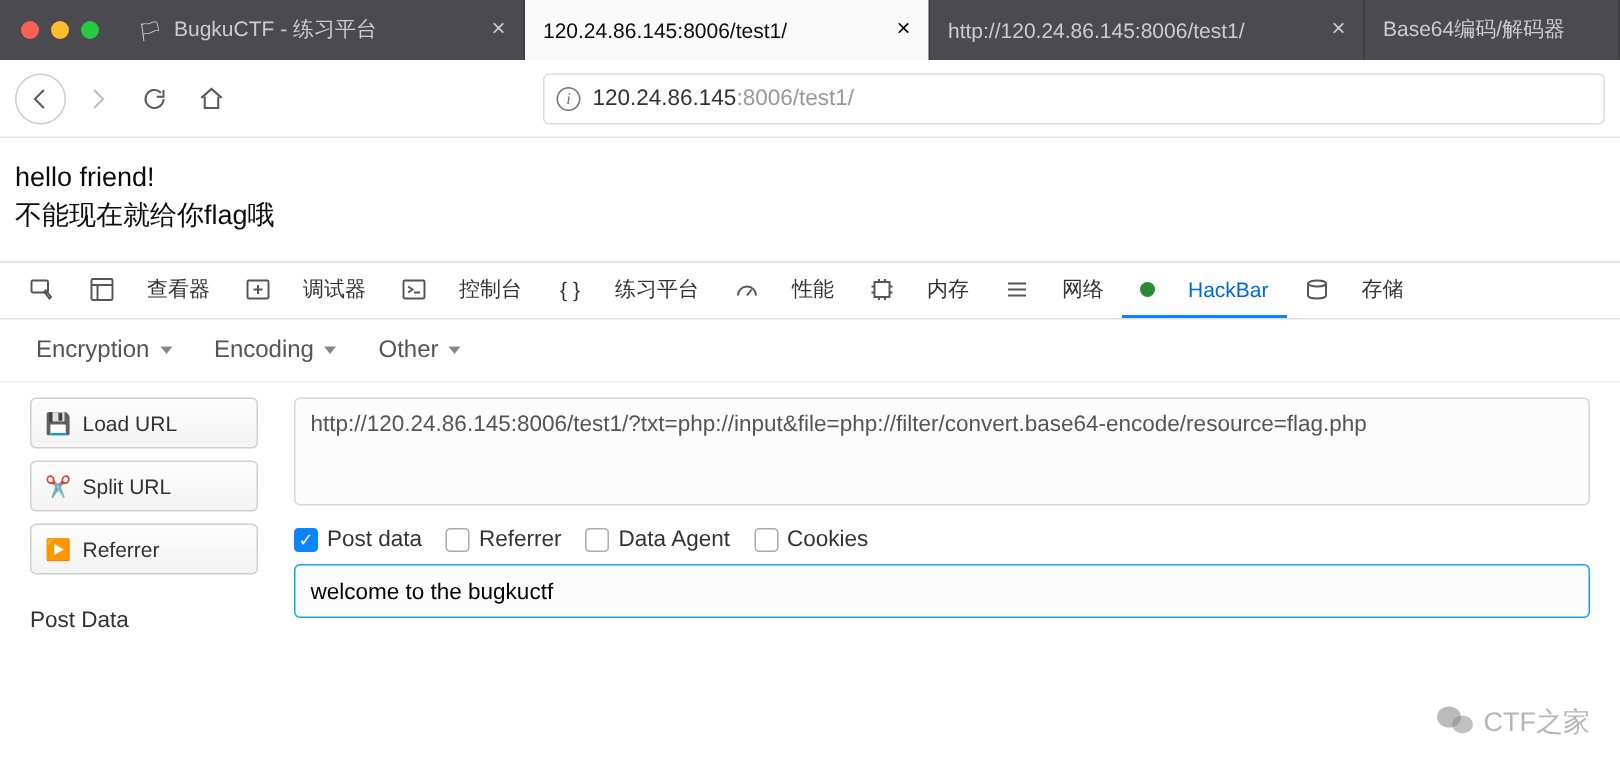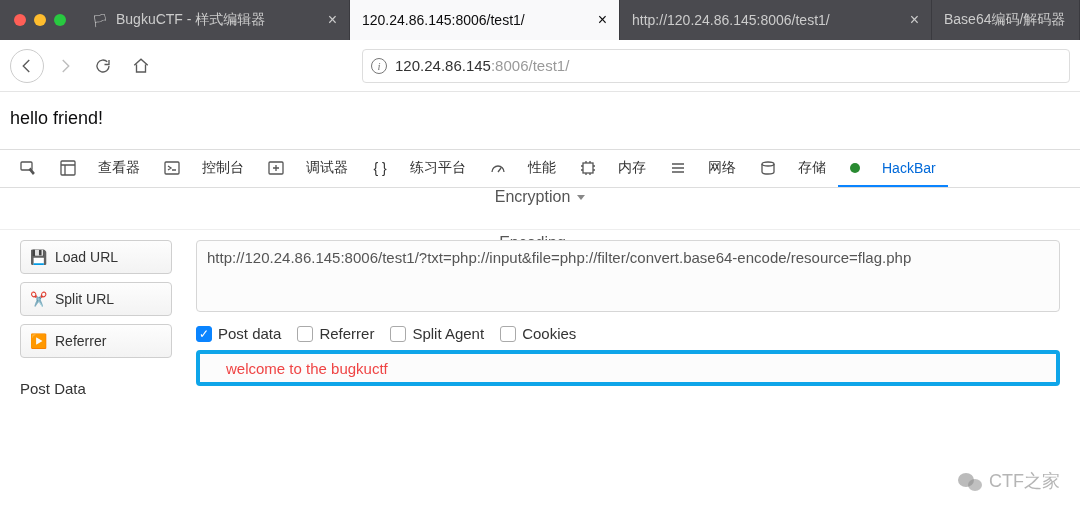--- a/index.html
+++ b/index.html
@@ -27,61 +27,61 @@
 
 .page-content { padding:14px 10px 18px; font-size:18px; line-height:1.4; }
 
 .devtools { border-top:1px solid #ddd; }
 .dt-tabs { height:38px; display:flex; align-items:center; padding:0 8px; gap:0; border-bottom:1px solid #ddd; font-size:14px; color:#333; }
 .dt-tab { display:flex; align-items:center; gap:22px; padding:0 12px; height:100%; cursor:pointer; border-bottom:2px solid transparent; }
 .dt-tab.active { color:#0069d9; border-bottom-color:#0a84ff; }
 .dt-tab .ico { width:16px; height:16px; display:flex; align-items:center; justify-content:center; }
 .dt-tab.active .dot { width:10px; height:10px; background:#298a31; border-radius:50%; display:inline-block; }
 
-.hb-encbar { height:42px; display:flex; align-items:center; padding:0 24px; gap:28px; font-size:16px; color:#555; border-bottom:1px solid #eee;flex-direction:column; }
+.hb-encbar { height:42px; display:flex; align-items:center; padding:0 24px; gap:28px; font-size:16px; color:#555; border-bottom:1px solid #eee; }
 .hb-enc { display:flex; align-items:center; gap:4px; cursor:pointer; }
 .caret { width:0; height:0; border-left:4px solid transparent; border-right:4px solid transparent; border-top:5px solid #888; margin-left:3px; }
 
 .hb-main { display:flex; padding:10px 20px 0; gap:24px; }
 .hb-left { width:152px; display:flex; flex-direction:column; gap:8px; }
 .hb-btn { height:34px; border:1px solid #cfcfcf; border-radius:4px; background:linear-gradient(#fdfdfd,#f3f3f3); display:flex; align-items:center; gap:8px; padding:0 10px; font-size:14px; cursor:pointer; color:#333; }
 .hb-btn .bico { width:16px; height:16px; display:flex; align-items:center; justify-content:center; }
 .hb-right { flex:1; }
 .url-box { width:100%; height:72px; border:1px solid #d6d6d6; border-radius:4px; padding:8px 10px; font-size:15px; color:#555; resize:none; font-family:inherit; background:#fcfcfc; }
 .opt-row { display:flex; align-items:center; gap:16px; margin:10px 0 8px; font-size:15px; color:#333; }
 .opt { display:flex; align-items:center; gap:6px; }
 .chk { width:16px; height:16px; border:1.5px solid #aaa; border-radius:3px; background:#fff; display:flex; align-items:center; justify-content:center; cursor:pointer; }
 .chk.checked { background:#0a84ff; border-color:#0a84ff; }
 .chk.checked::after { content:"✓"; color:#fff; font-size:12px; line-height:1; }
 .post-lbl { font-size:15px; color:#333; margin-top:14px; }
-.post-box { width:100%; height:36px; border:4px solid #0ea5e9; border-radius:4px; padding:6px 26px; font-size:15px; color:#ef4444; background:#fcfcfc; }
-
-.watermark { position:fixed; right:20px; bottom:18px; display:flex; align-items:flex-end; gap:6px; color:rgba(120,120,120,0.55); font-size:18px; font-weight:500; }
+.post-box { width:100%; height:36px; border:1px solid #0ea5e9; border-radius:4px; padding:6px 10px; font-size:15px; color:#000000; background:#fcfcfc; }
+
+.watermark { position:fixed; right:20px; bottom:18px; display:flex; align-items:flex-start; gap:6px; color:rgba(120,120,120,0.55); font-size:18px; font-weight:500; }
 .watermark .wx { width:26px; height:22px; }
 </style>
 </head>
 <body>
 
 <div class="window-chrome">
   <div class="traffic-lights">
     <div class="light red"></div>
     <div class="light yellow"></div>
     <div class="light green"></div>
   </div>
   <div class="tabs">
     <div class="tab" style="width:270px">
       <span class="favicon">🏳</span>
-      <span class="label">BugkuCTF - 样式编辑器</span>
+      <span class="label">BugkuCTF - 练习平台</span>
       <span class="close">×</span>
     </div>
     <div class="tab active" style="width:270px">
       <span class="label">120.24.86.145:8006/test1/</span>
       <span class="close">×</span>
     </div>
-    <div class="tab" style="width:312px">
+    <div class="tab" style="width:290px">
       <span class="label">http://120.24.86.145:8006/test1/</span>
       <span class="close">×</span>
     </div>
     <div class="tab" style="flex:1">
       <span class="label">Base64编码/解码器</span>
     </div>
   </div>
 </div>
 
 <div class="nav-bar">
@@ -106,20 +106,21 @@
       </svg>
     </button>
   <div class="url-wrap">
     <span class="info">i</span>
     <span class="url-text"><span class="host">120.24.86.145</span><span class="dim">:8006</span><span class="dim">/test1/</span></span>
   </div>
 </div>
 
 <div class="page-content">
   <div>hello friend!</div>
+  <div>不能现在就给你flag哦</div>
 </div>
 
 <div class="devtools">
   <div class="dt-tabs">
     <div class="dt-tab">
         <span class="ico">
           <svg width="16" height="16" viewBox="0 0 16 16" fill="none" stroke="#555" stroke-width="1.3">
             <rect x="1" y="2" width="11" height="8" rx="1"></rect>
             <path d="M9 9l4 5 1-1-4-5"></path>
           </svg>
@@ -131,33 +132,33 @@
             <rect x="1" y="1" width="14" height="14" rx="1"></rect>
             <path d="M1 5h14M5 5v10"></path>
           </svg>
         </span>
         <span>查看器</span>
       </div>
     <div class="dt-tab">
         <span class="ico">
           <svg width="16" height="16" viewBox="0 0 16 16" fill="none" stroke="#555" stroke-width="1.3">
             <rect x="1" y="2" width="14" height="12" rx="1"></rect>
+            <path d="M5 8h6M8 5v6"></path>
+          </svg>
+        </span>
+        <span>调试器</span>
+      </div>
+    <div class="dt-tab">
+        <span class="ico">
+          <svg width="16" height="16" viewBox="0 0 16 16" fill="none" stroke="#555" stroke-width="1.3">
+            <rect x="1" y="2" width="14" height="12" rx="1"></rect>
             <path d="M4 6l3 2-3 2M8 10h4"></path>
           </svg>
         </span>
         <span>控制台</span>
-      </div>
-    <div class="dt-tab">
-        <span class="ico">
-          <svg width="16" height="16" viewBox="0 0 16 16" fill="none" stroke="#555" stroke-width="1.3">
-            <rect x="1" y="2" width="14" height="12" rx="1"></rect>
-            <path d="M5 8h6M8 5v6"></path>
-          </svg>
-        </span>
-        <span>调试器</span>
       </div>
     <div class="dt-tab">
         <span class="ico">{ }</span>
         <span>练习平台</span>
       </div>
     <div class="dt-tab">
         <span class="ico">
           <svg width="16" height="16" viewBox="0 0 16 16" fill="none" stroke="#555" stroke-width="1.3">
             <path d="M2 12a6 6 0 0 1 12 0M8 12l3-4"></path>
           </svg>
@@ -173,33 +174,33 @@
         </span>
         <span>内存</span>
       </div>
     <div class="dt-tab">
         <span class="ico">
           <svg width="16" height="16" viewBox="0 0 16 16" fill="none" stroke="#555" stroke-width="1.3">
             <path d="M2 4h12M2 8h12M2 12h12"></path>
           </svg>
         </span>
         <span>网络</span>
-      </div>
-    <div class="dt-tab">
-        <span class="ico">
-          <svg width="16" height="16" viewBox="0 0 16 16" fill="none" stroke="#555" stroke-width="1.3">
-            <ellipse cx="8" cy="4" rx="6" ry="2"></ellipse>
-            <path d="M2 4v8c0 1.1 2.7 2 6 2s6-.9 6-2V4"></path>
-          </svg>
-        </span>
-        <span>存储</span>
       </div>
     <div class="dt-tab active">
         <span class="dot"></span>
         <span>HackBar</span>
+      </div>
+    <div class="dt-tab">
+        <span class="ico">
+          <svg width="16" height="16" viewBox="0 0 16 16" fill="none" stroke="#555" stroke-width="1.3">
+            <ellipse cx="8" cy="4" rx="6" ry="2"></ellipse>
+            <path d="M2 4v8c0 1.1 2.7 2 6 2s6-.9 6-2V4"></path>
+          </svg>
+        </span>
+        <span>存储</span>
       </div>
   </div>
 
   <div class="hb-encbar">
     <div class="hb-enc">
         <span>Encryption</span>
         <span class="caret"></span>
       </div>
     <div class="hb-enc">
         <span>Encoding</span>
@@ -233,21 +234,21 @@
         <label class="opt">
             <span class="chk checked"></span>
             <span>Post data</span>
           </label>
         <label class="opt">
             <span class="chk"></span>
             <span>Referrer</span>
           </label>
         <label class="opt">
             <span class="chk"></span>
-            <span>Split Agent</span>
+            <span>Data Agent</span>
           </label>
         <label class="opt">
             <span class="chk"></span>
             <span>Cookies</span>
           </label>
       </div>
       <input class="post-box" value="welcome to the bugkuctf" style="">
     </div>
   </div>
 </div>

